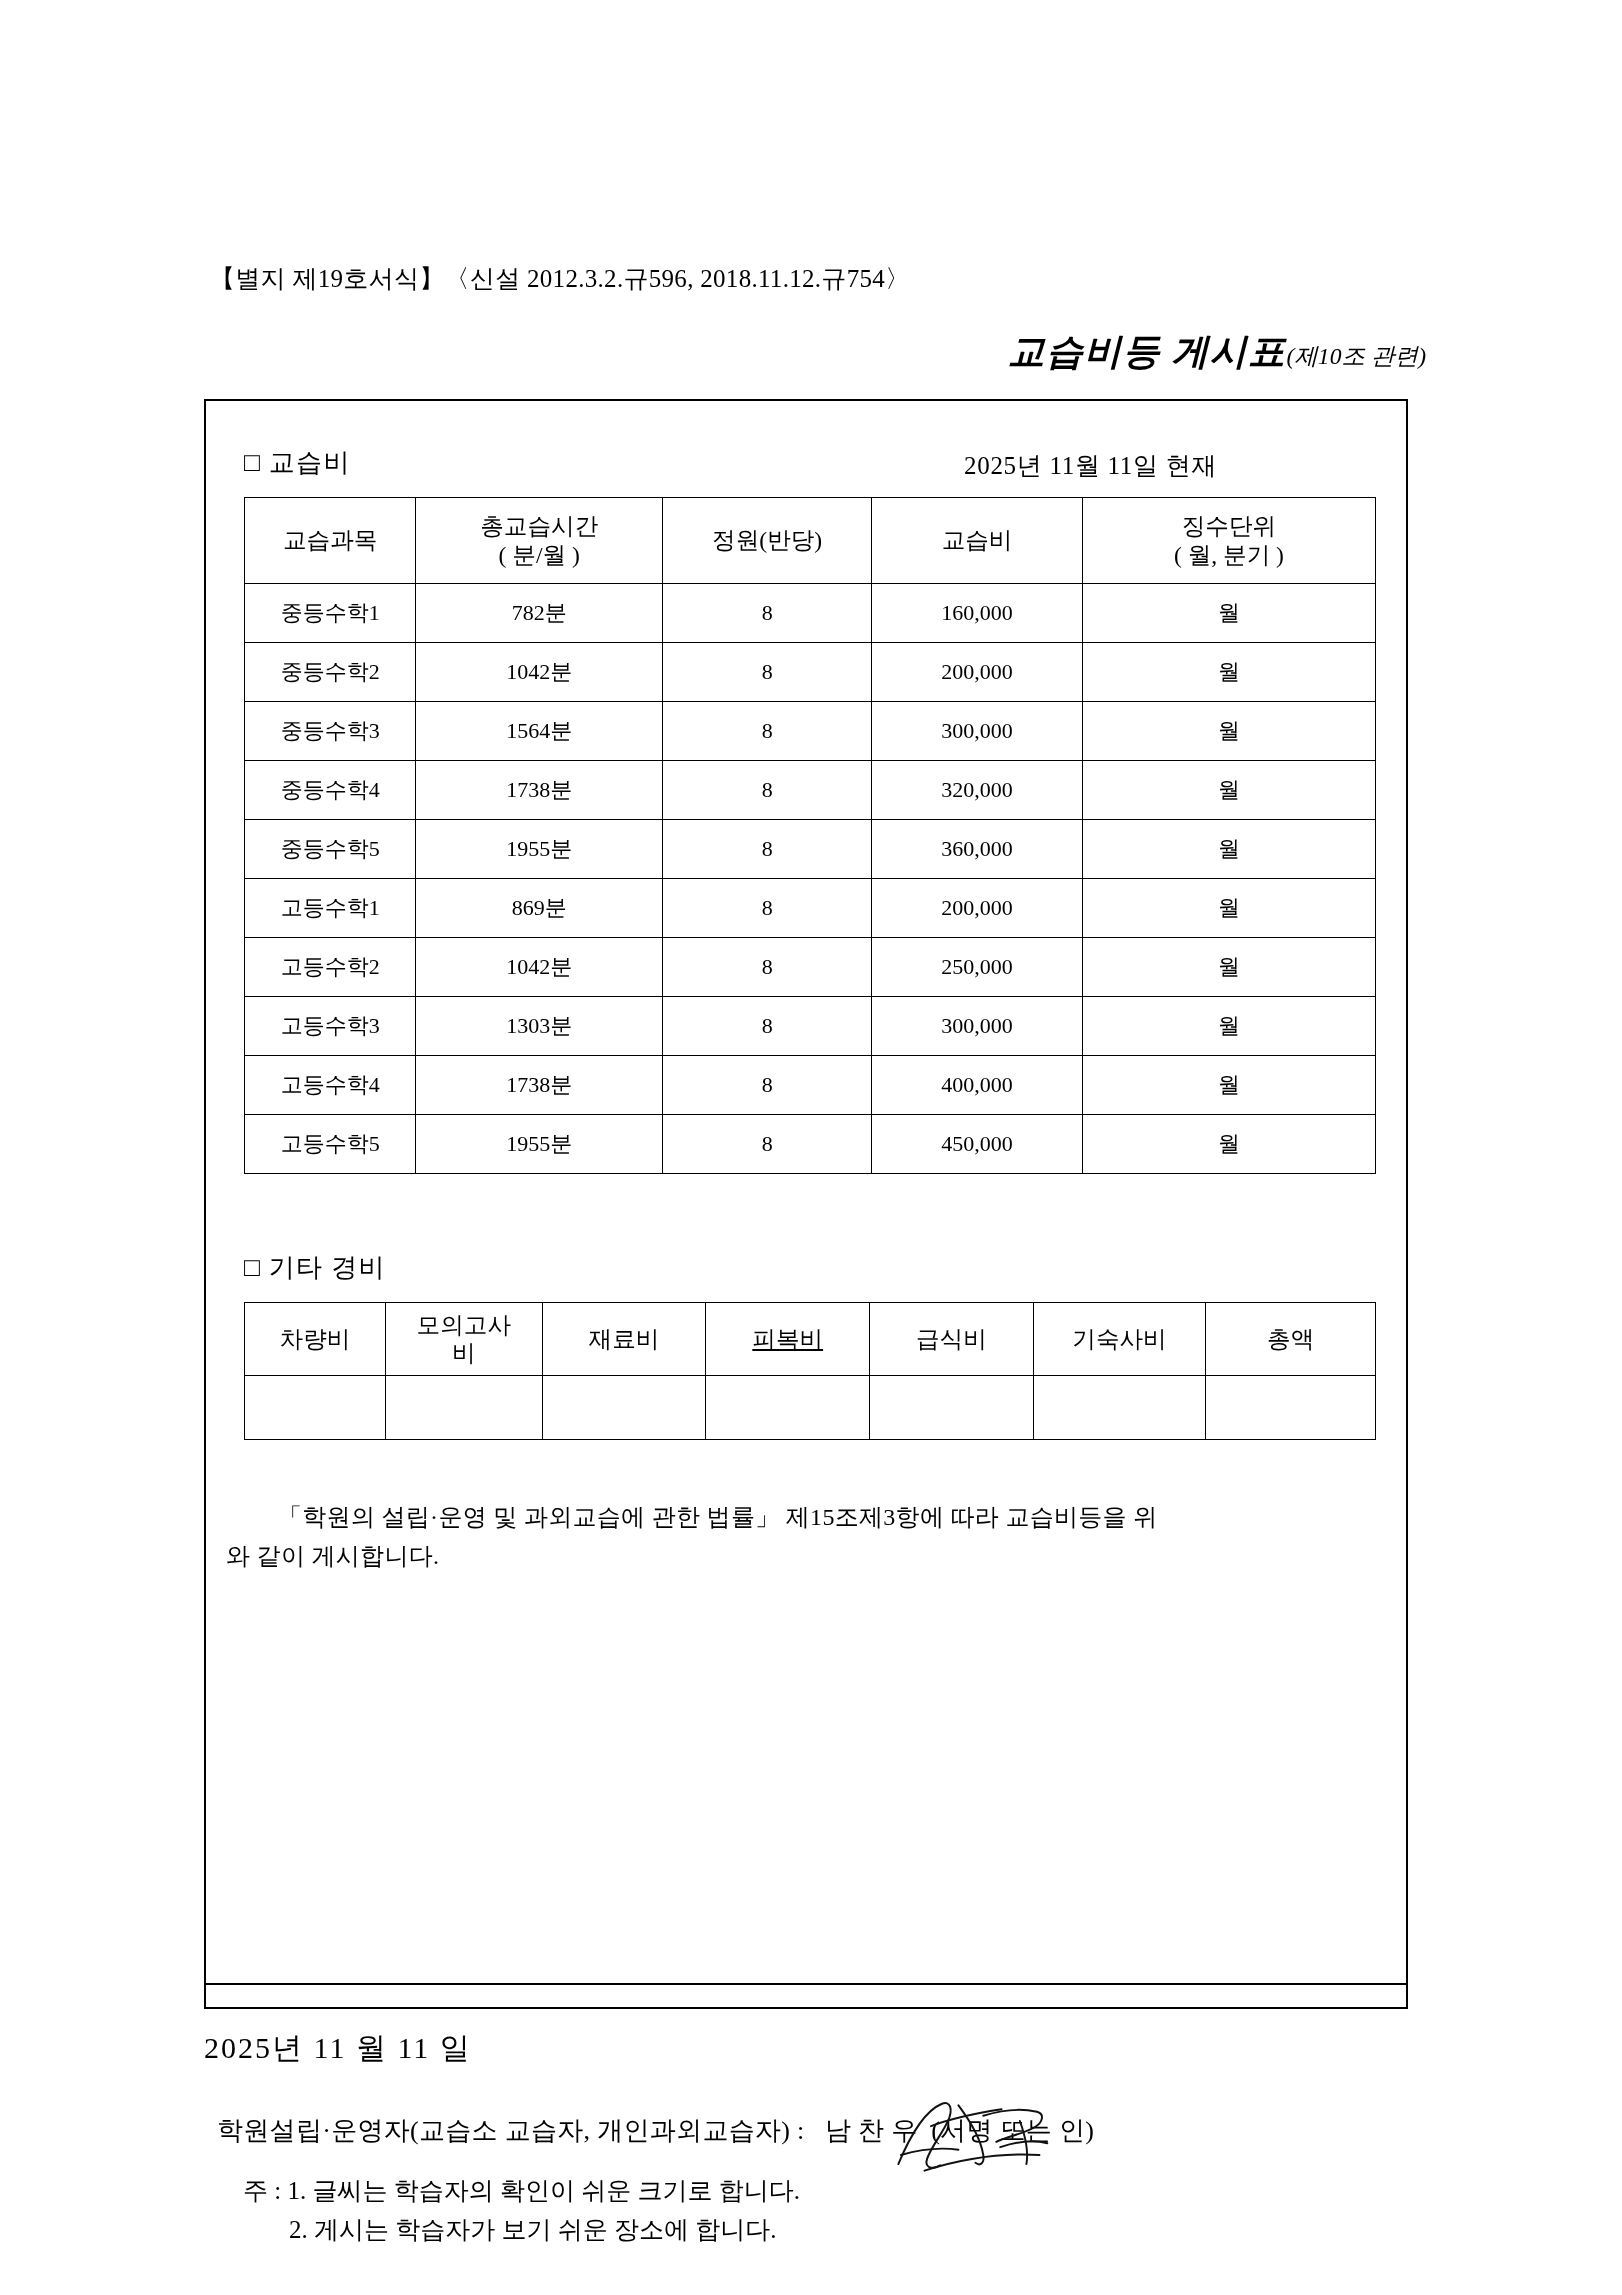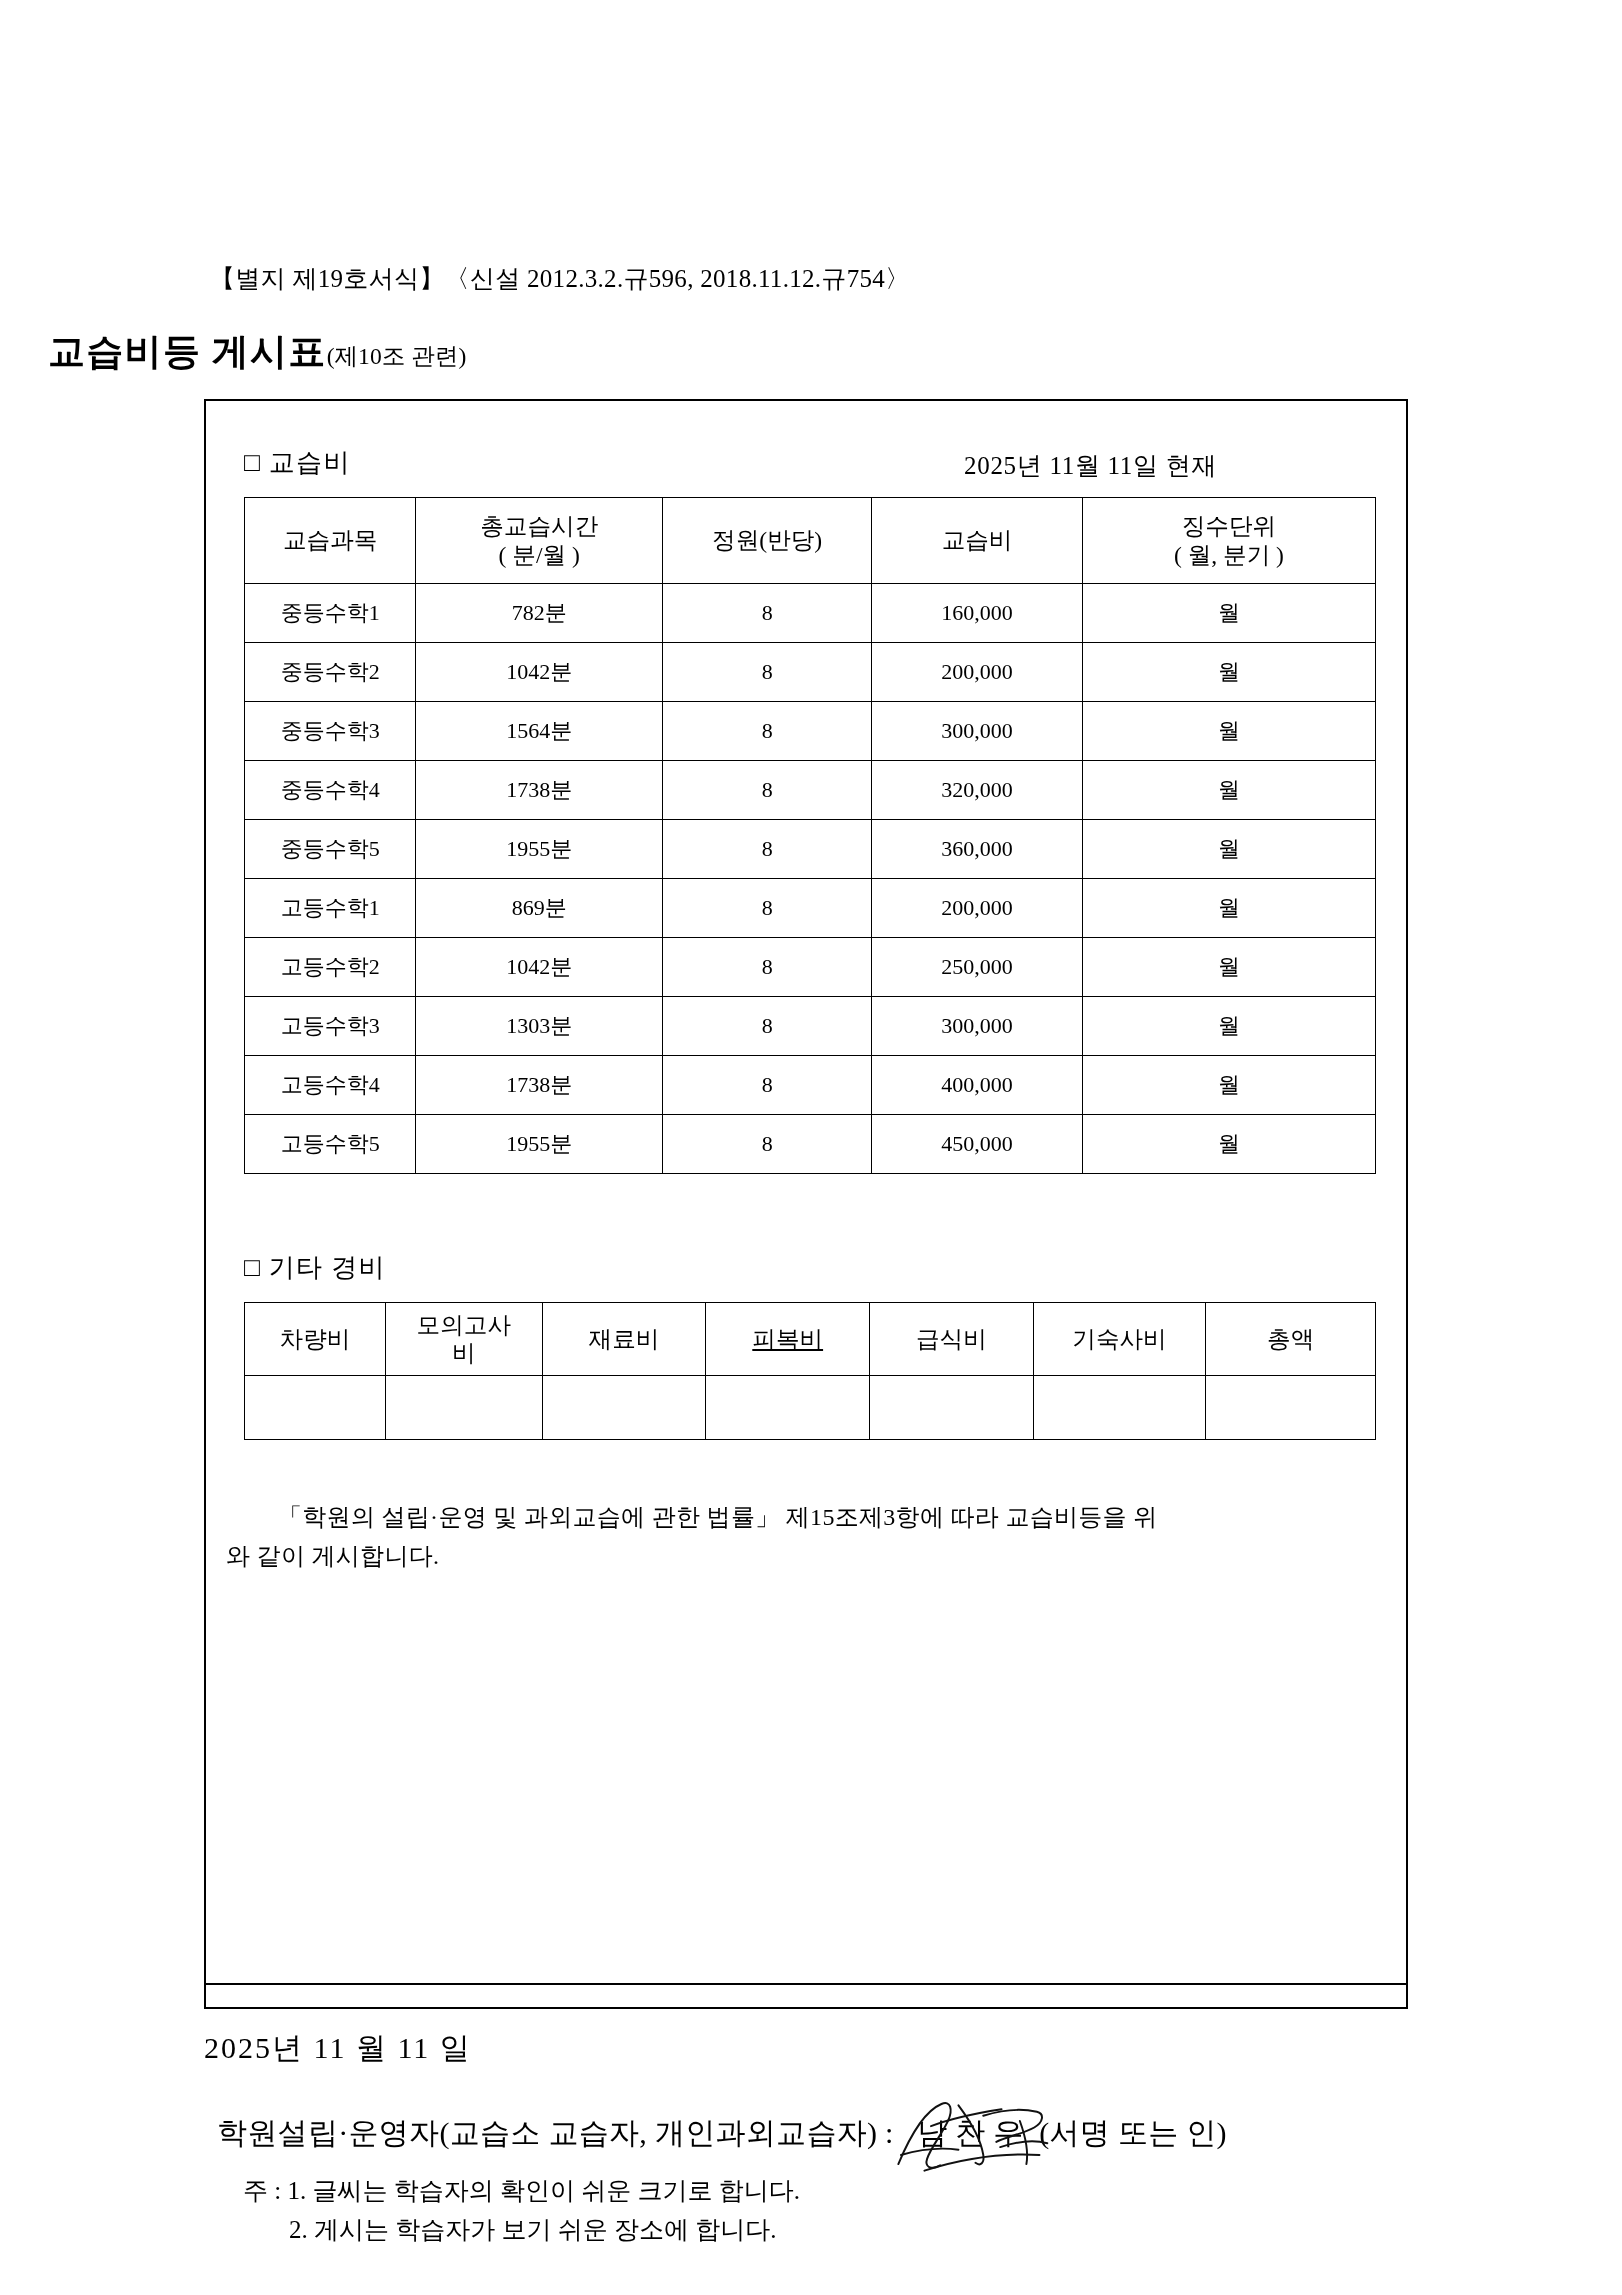--- a/index.html
+++ b/index.html
@@ -30,21 +30,22 @@
     top: 262px;
     font-size: 25px;
     letter-spacing: 0.3px;
     white-space: nowrap;
   }
   .doc-title-wrap {
     position: absolute;
     left: 0;
     top: 327px;
     width: 1378px;
-    text-align: left;
+    text-align: right;
+    font-style: italic;
   }
   .doc-title {
     font-size: 37px;
     font-weight: bold;
     letter-spacing: 1.3px;
   }
   .doc-title-sub {
     font-size: 23.6px;
     font-weight: normal;
     letter-spacing: 0px;
@@ -157,21 +158,21 @@
     text-align: left;
     font-size: 30px;
     letter-spacing: 2px;
   }
 
   .signer-line {
     position: absolute;
     left: 13px;
     top: 1714px;
     width: 1191px;
-    font-size: 30px;
+    font-size: 26px;
     letter-spacing: 0.3px;
     white-space: nowrap;
   }
 
   .notes {
     position: absolute;
     left: 39px;
     top: 1773px;
     font-size: 25px;
     line-height: 1.55;

